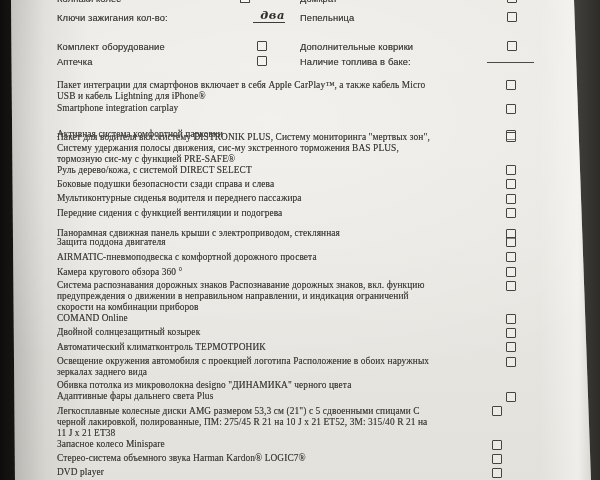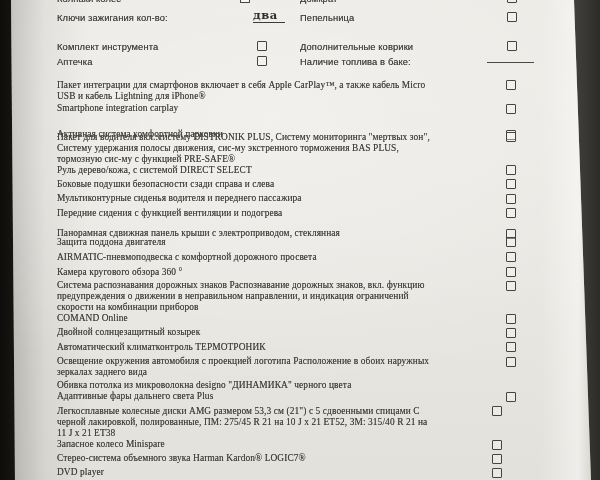--- a/index.html
+++ b/index.html
@@ -30,22 +30,22 @@
   .toprow .r-label{position:absolute;left:243px;top:0;}
   .cb{
     width:10px;height:10px;border:1.2px solid #45443f;border-radius:1px;
     background:rgba(250,249,245,0.35);
   }
   .toprow .cb{position:absolute;top:0;}
   .toprow .cb.single-l{left:200px;}
   .toprow .cb.single-r{left:450px;}
   .box-group{position:absolute;left:183px;top:0;display:flex;gap:2px;}
   .handwritten{
-    position:absolute;left:196px;top:-3px;width:32px;text-align:left;
-    font-family:"DejaVu Serif",serif;font-weight:bold;
+    position:absolute;left:196px;top:-3px;width:32px;text-align:right;
+    font-family:"DejaVu Serif",serif;font-style:italic;font-weight:bold;
     font-size:11.5px;color:#2e2d2a;border-bottom:1.2px solid #3c3b38;
     letter-spacing:0.6px;line-height:13px;
   }
   .blank-line{position:absolute;left:430px;top:-2px;width:47px;height:9px;border-bottom:1.2px solid #4b4a46;}
   
   .section-title{
     position:absolute;left:57px;top:66px;
     font-weight:bold;font-size:10px;color:#33312d;letter-spacing:0.15px;
     text-shadow:0 0 0.6px rgba(60,58,54,0.8);
   }
@@ -87,21 +87,21 @@
 
   <div class="toprow" style="top:12px">
     <span class="txt l-label">Ключи зажигания кол-во:</span>
     <span class="handwritten">два</span>
     <span class="txt r-label">Пепельница</span>
     <span class="cb single-r"></span>
   </div>
 
 
   <div class="toprow" style="top:41px">
-    <span class="txt l-label">Комплект инструмента</span>
+    <span class="txt l-label">Комплект оборудование</span>
     <span class="cb single-l"></span>
     <span class="txt r-label">Дополнительные коврики</span>
     <span class="cb single-r"></span>
   </div>
 
   <div class="toprow" style="top:55.5px">
     <span class="txt l-label">Аптечка</span>
     <span class="cb single-l"></span>
     <span class="txt r-label">Наличие топлива в баке:</span>
     <span class="blank-line"></span>

